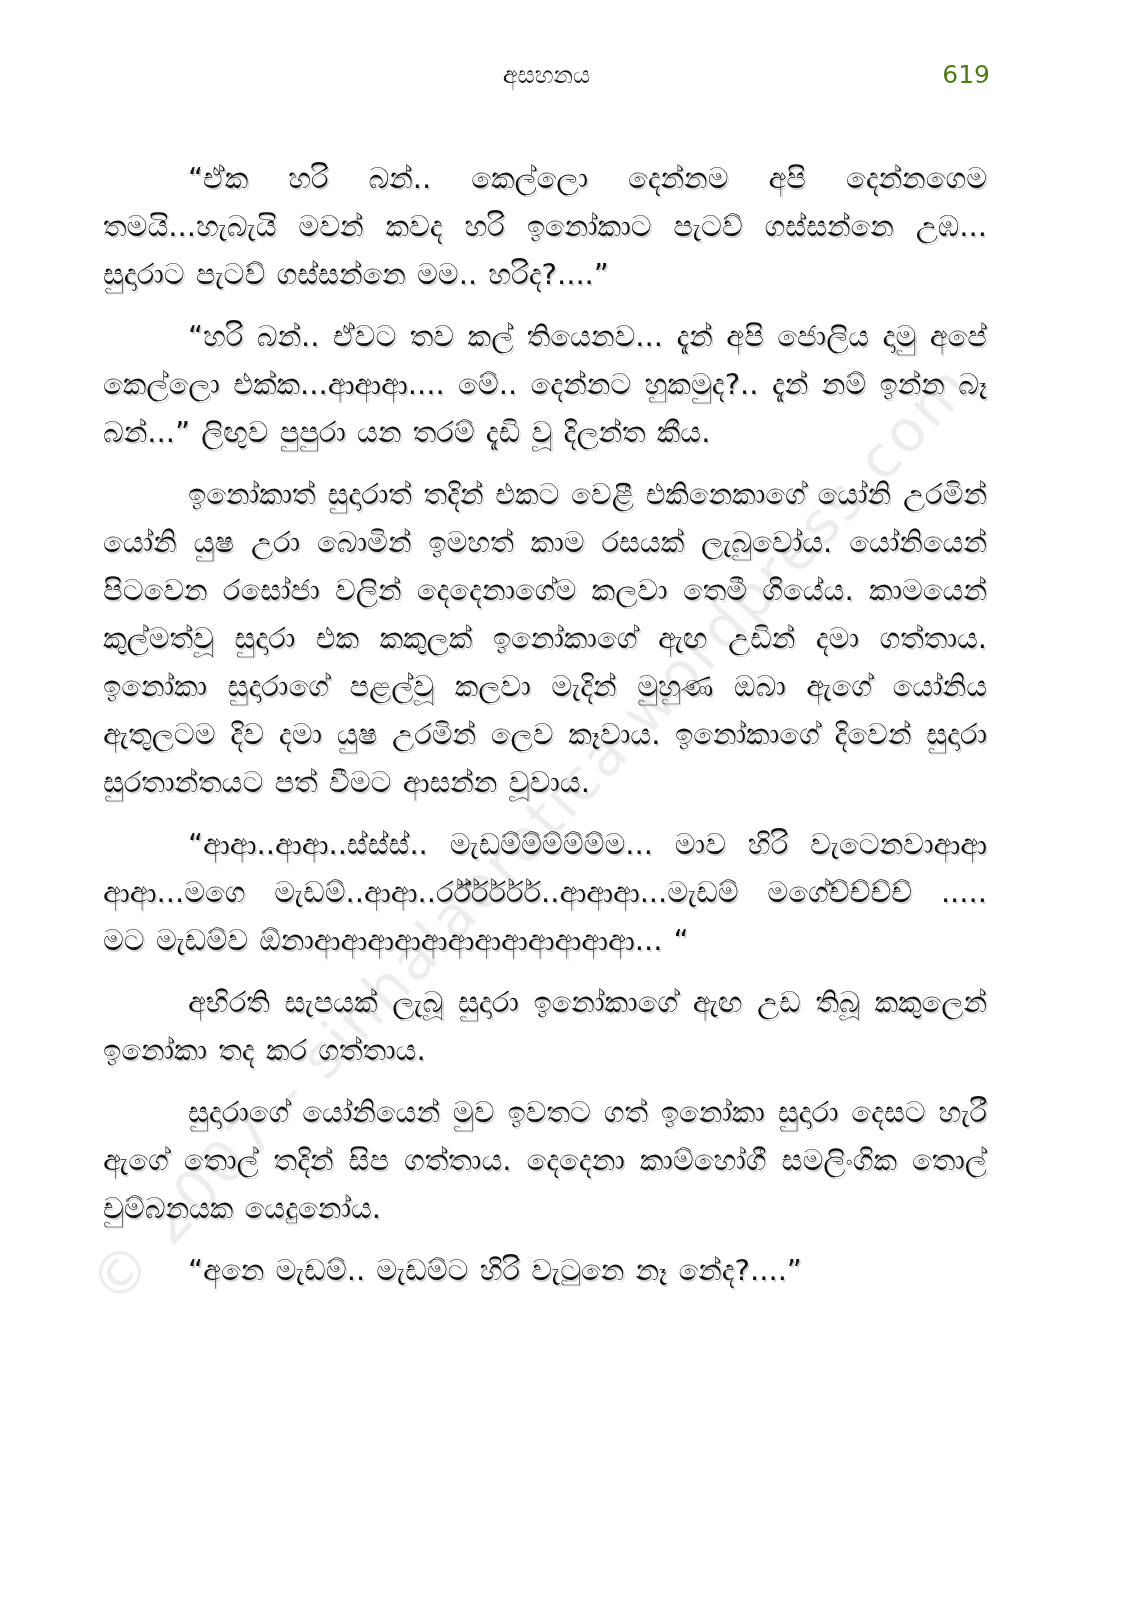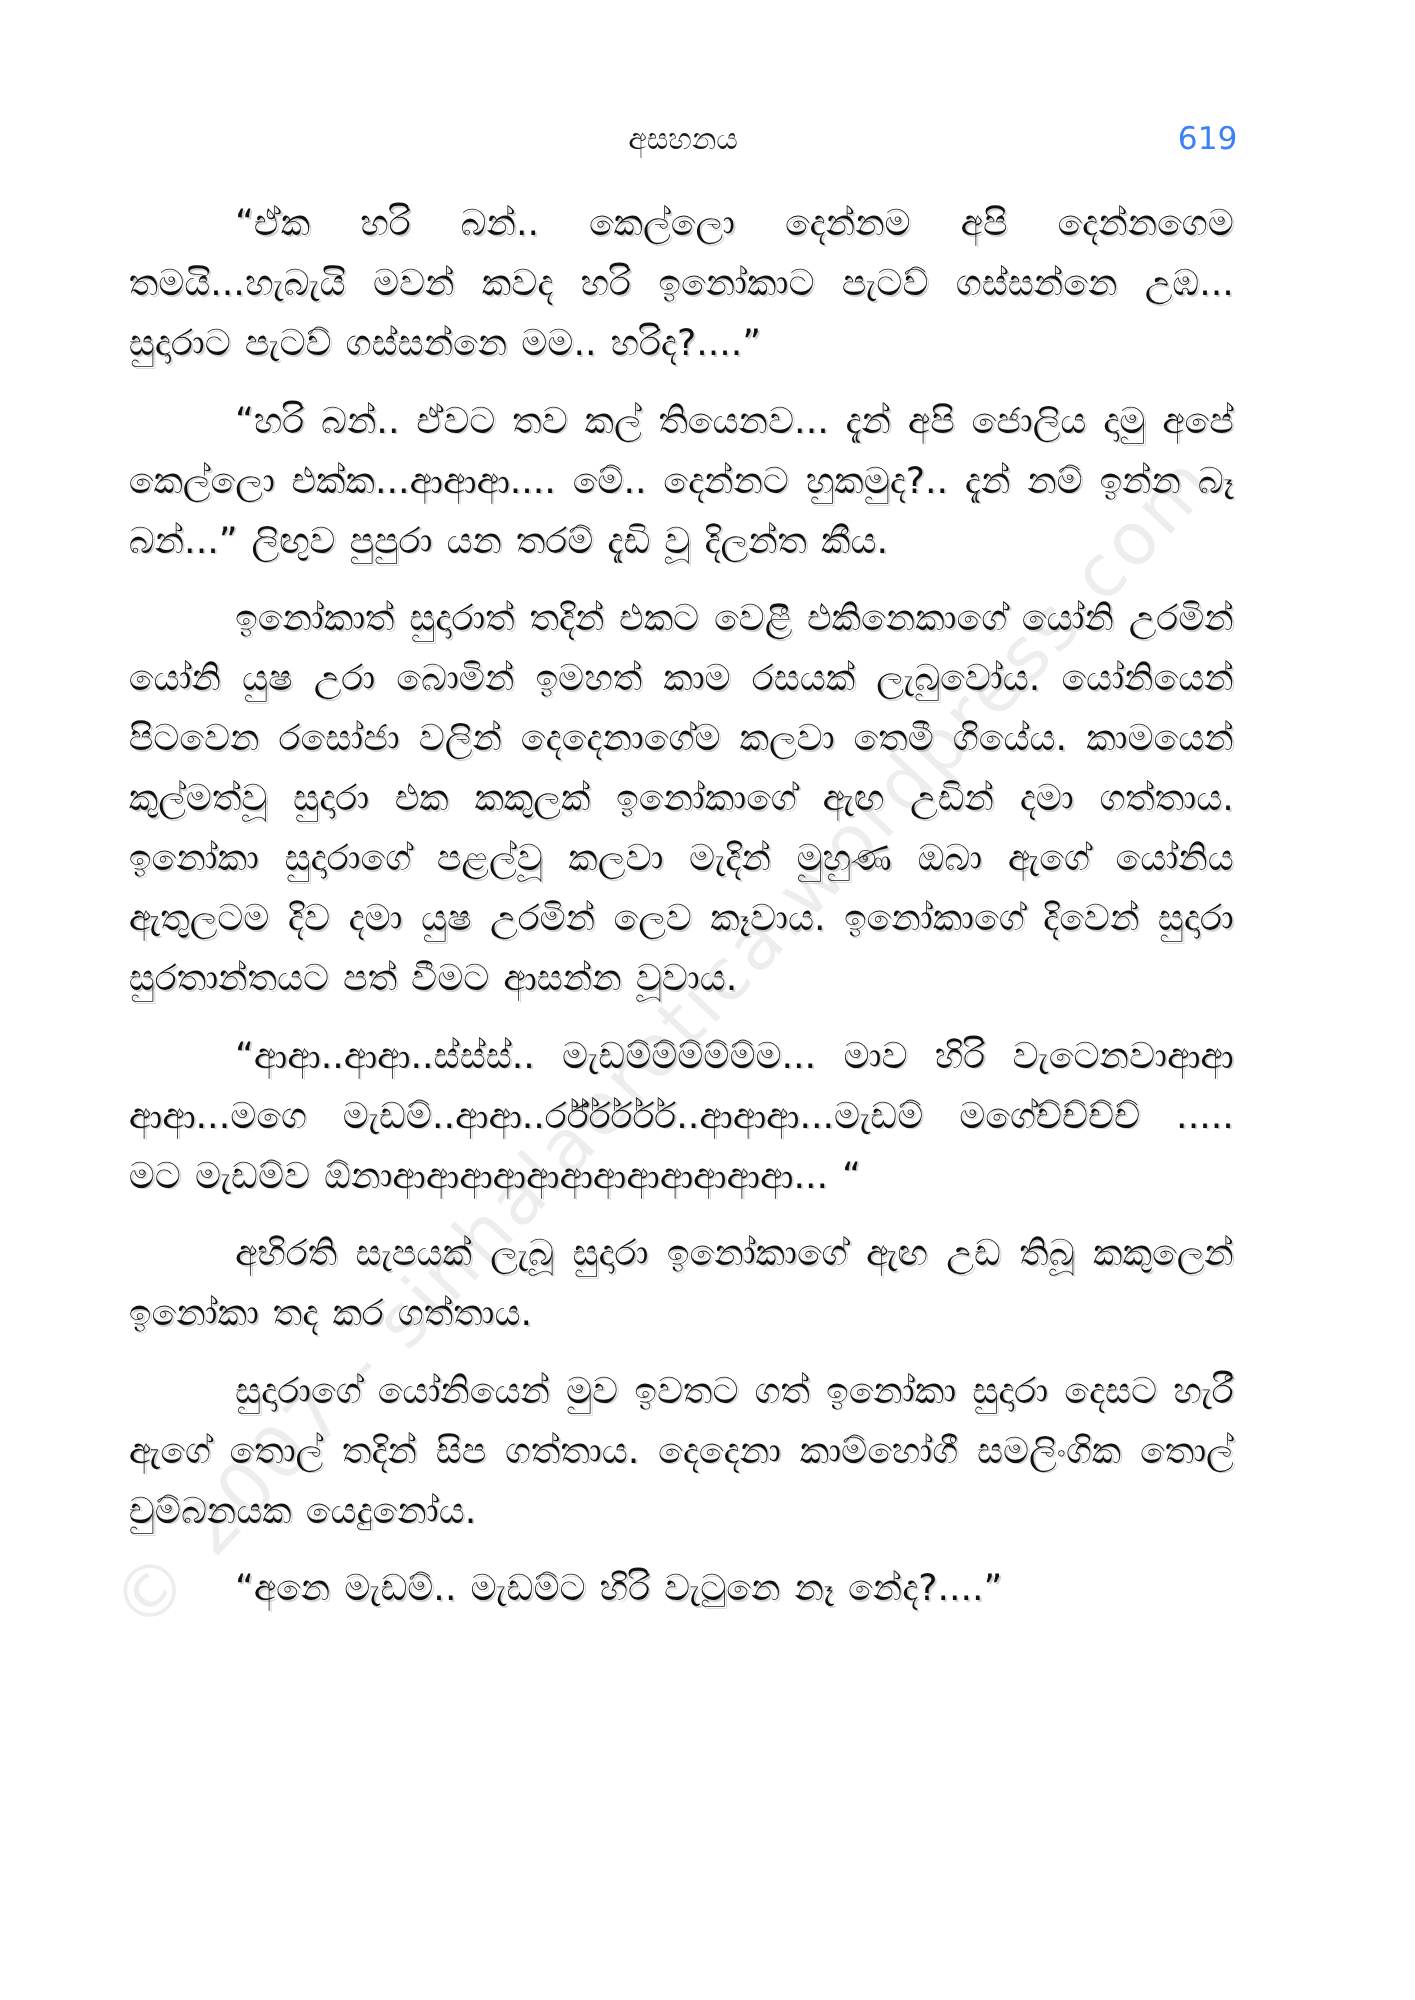--- a/index.html
+++ b/index.html
@@ -29,36 +29,35 @@
     color: rgba(80, 80, 80, 0.10);
     user-select: none;
     pointer-events: none;
   }
   .header {
     position: absolute;
     top: 58px;
     left: 103px;
     width: 887px;
     height: 40px;
-    margin-top: 36px;
   }
   .header .title {
     display: block;
     text-align: center;
     font-size: 24px;
     line-height: 34px;
     color: #1a1a1a;
   }
   .header .page-num {
     position: absolute;
     right: 0;
     top: 0;
     font-size: 25px;
     line-height: 34px;
-    color: #3b82f6;
+    color: #4d7c0f;
   }
   .content {
     position: absolute;
     top: 138px;
     left: 103px;
     width: 884px;
     margin-top: 16px;
   }
   .content p.para {
     margin: 0 0 14px 0;

